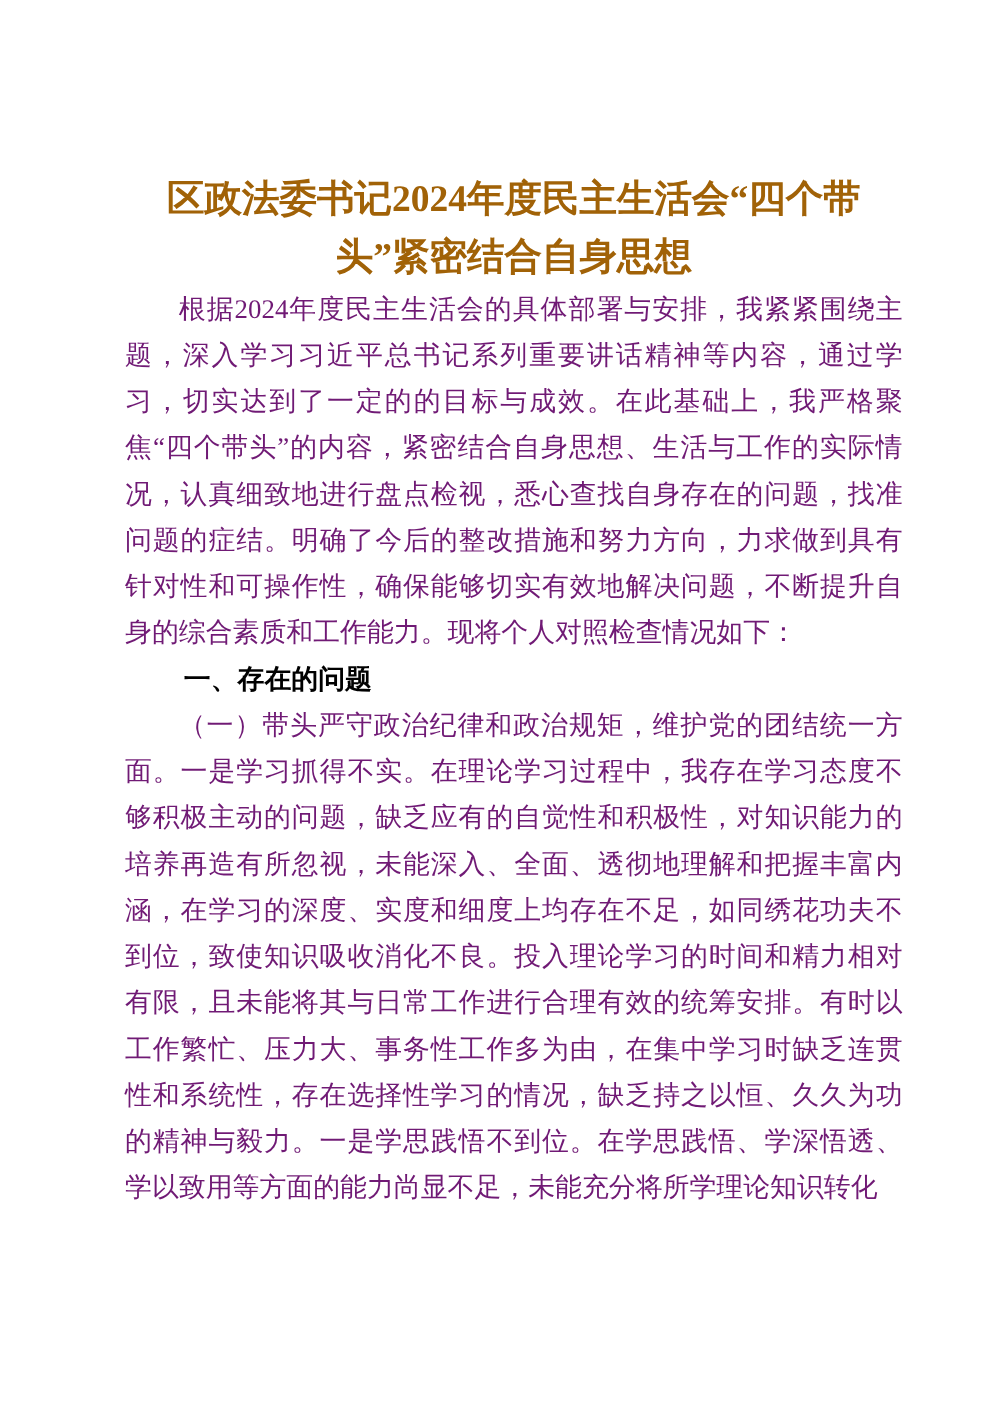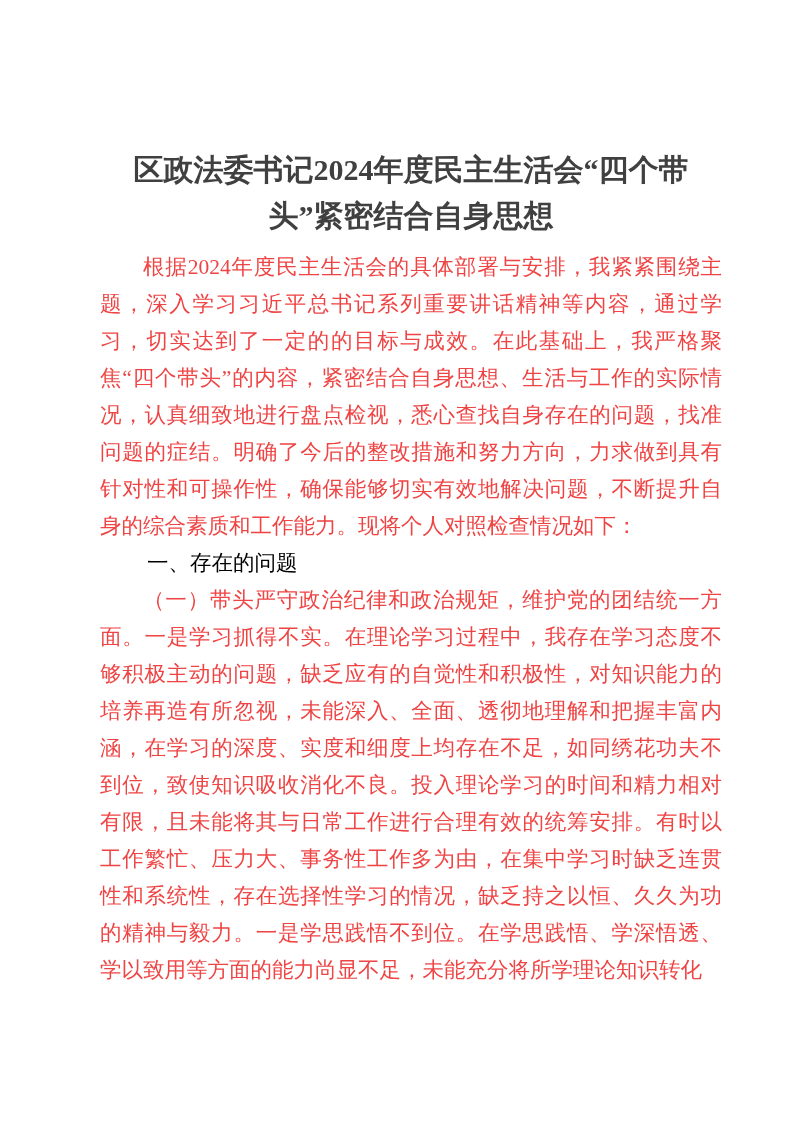--- a/index.html
+++ b/index.html
@@ -12,48 +12,48 @@
     width: 793px;
     height: 1122px;
     background: #ffffff;
     box-sizing: border-box;
     padding: 137px 71px 0 100px;
     overflow: hidden;
     font-family: "Liberation Serif", "DejaVu Serif", serif;
     color: #1c1c1c;
   }
   .doc-title {
-    margin: 10px;
+    margin: 0;
     padding: 0;
     font-size: 30px;
     font-weight: 700;
     line-height: 46px;
     text-align: center;
-    color: #404040;
+    color: #a16207;
     font-family: "Liberation Serif", "DejaVu Serif", serif;
   }
   .doc-title .title-line {
     display: block;
   }
   .doc-body p {
     margin: 0;
     padding: 0;
     font-size: 21.5px;
     line-height: 37px;
     text-align: justify;
     text-justify: inter-ideograph;
     text-indent: 43px;
-    color: #ef4444;
+    color: #701a75;
   }
   .section-heading {
     margin: 0;
     padding: 0;
     font-size: 21.5px;
     line-height: 37px;
-    font-weight: 400;
+    font-weight: 700;
     text-indent: 47px;
     color: #000000;
     font-family: "Liberation Sans", "DejaVu Sans", sans-serif;
   }
 </style>
 </head>
 <body>
 
 <div class="page">
 

